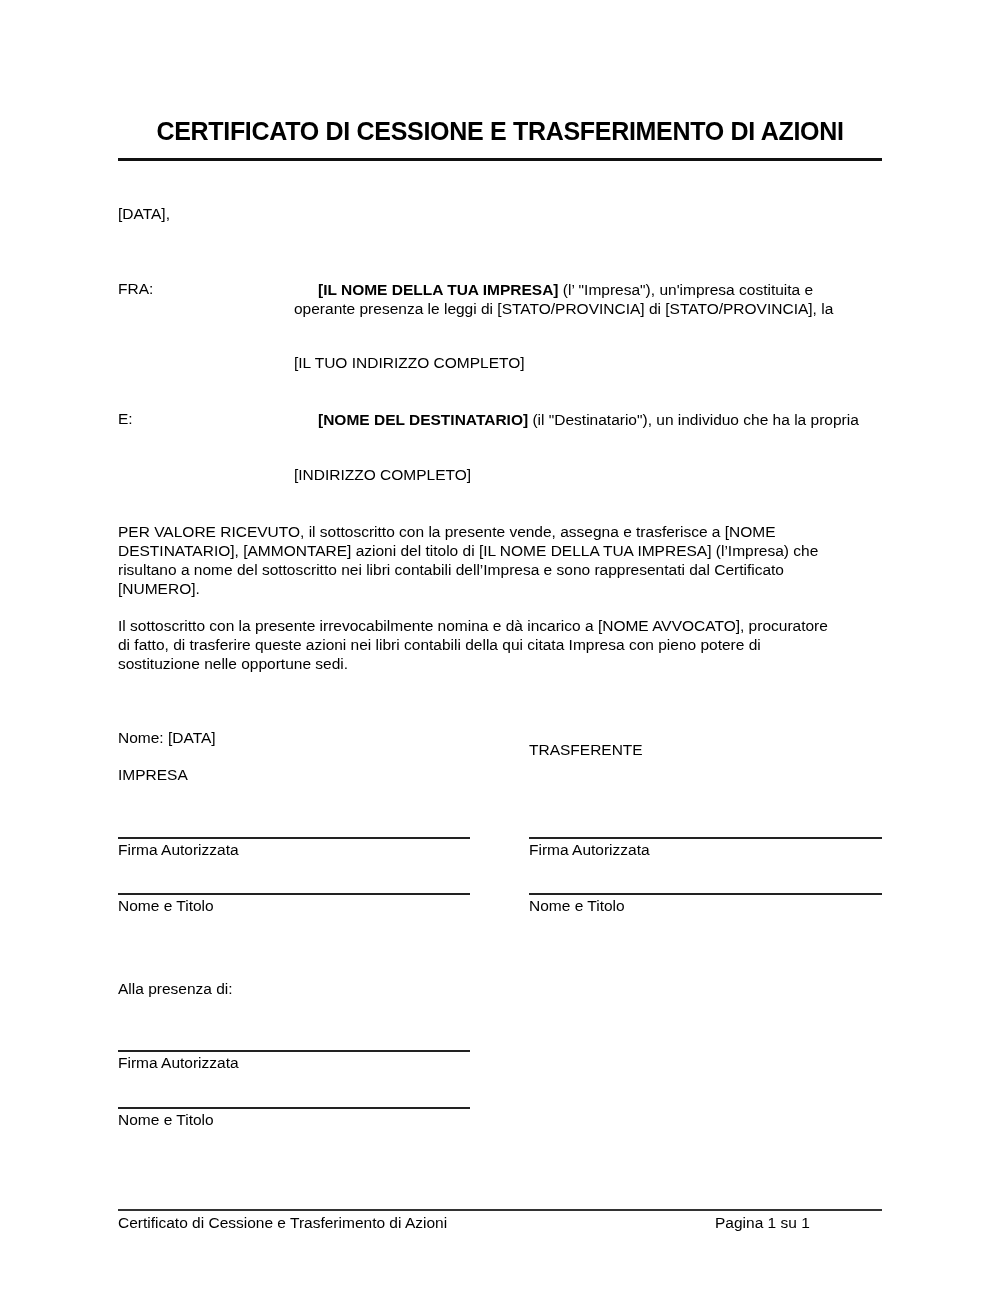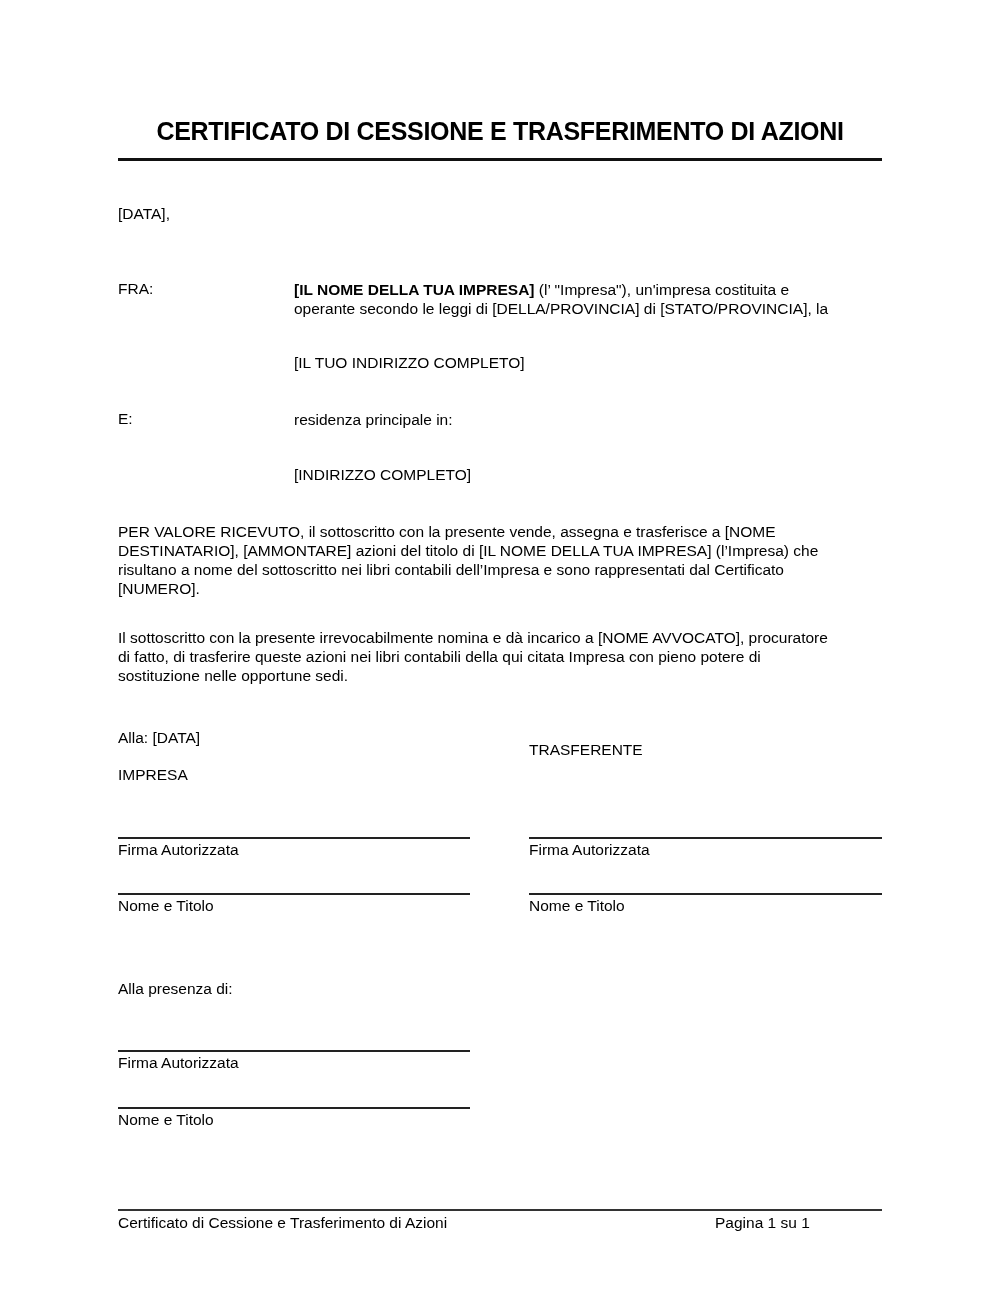--- a/index.html
+++ b/index.html
@@ -35,21 +35,21 @@
     }
     .intro-line1 { text-align: justify; text-align-last: justify; display: block; }
     .party-label {
       left: 118px;
       font-weight: normal;
     }
     .party-body {
       left: 294px; width: 590px;
       line-height: 19px;
     }
-    .party-body .bold { font-weight: bold; }
+    .party-body .bold { font-weight: bold; margin-left: 24px; }
     .party-addr { left: 294px; }
     .sig-line {
       height: 1.5px;
       background: #222222;
       width: 352px;
     }
     .footer-rule {
       left: 118px; top: 1209px; width: 764px; height: 1.5px;
       background: #333333;
     }
@@ -65,44 +65,46 @@
 
   <div class="abs para" style="top:204px;">
     <span style="display:block;">[DATA],</span>
   </div>
 
   <div class="abs party-label" style="top:280px;">FRA:</div>
   <div class="abs party-body" style="top:280px;">
     <div>
       <span class="bold">[IL NOME DELLA TUA IMPRESA]</span><span> (l’ "Impresa"), un'impresa costituita e</span>
     </div>
-    <div>operante secondo le leggi di [DELLA/PROVINCIA] di [STATO/PROVINCIA], la</div>
+    <div>operante presenza le leggi di [STATO/PROVINCIA] di [STATO/PROVINCIA], la</div>
   </div>
   <div class="abs party-addr" style="top:354px;">[IL TUO INDIRIZZO COMPLETO]</div>
 
   <div class="abs party-label" style="top:410px;">E:</div>
   <div class="abs party-body" style="top:410px;">
-    <div>residenza principale in:</div>
+    <div>
+      <span class="bold">[NOME DEL DESTINATARIO]</span><span> (il "Destinatario"), un individuo che ha la propria</span>
+    </div>
   </div>
   <div class="abs party-addr" style="top:466px;text-align:right;">[INDIRIZZO COMPLETO]</div>
 
   <div class="abs para" style="top:522px;">
     <div>PER VALORE RICEVUTO, il sottoscritto con la presente vende, assegna e trasferisce a [NOME</div>
     <div>DESTINATARIO], [AMMONTARE] azioni del titolo di [IL NOME DELLA TUA IMPRESA] (l’Impresa) che</div>
     <div>risultano a nome del sottoscritto nei libri contabili dell’Impresa e sono rappresentati dal Certificato</div>
     <div>[NUMERO].</div>
   </div>
 
-  <div class="abs para" style="top:616px;margin-top:12px;">
+  <div class="abs para" style="top:616px;">
     <div>Il sottoscritto con la presente irrevocabilmente nomina e dà incarico a [NOME AVVOCATO], procuratore</div>
     <div>di fatto, di trasferire queste azioni nei libri contabili della qui citata Impresa con pieno potere di</div>
     <div>sostituzione nelle opportune sedi.</div>
   </div>
 
-  <div class="abs" style="left:118px; top:729px;">Alla: [DATA]</div>
+  <div class="abs" style="left:118px; top:729px;">Nome: [DATA]</div>
 
   <div class="abs" style="left:118px; top:766px;">IMPRESA</div>
   <div class="abs sig-line" style="left:118px; top:837px;"></div>
   <div class="abs" style="left:118px; top:841px;">Firma Autorizzata</div>
   <div class="abs sig-line" style="left:118px; top:893px;"></div>
   <div class="abs" style="left:118px; top:897px;">Nome e Titolo</div>
 
   <div class="abs" style="left:529px; top:741px;">TRASFERENTE</div>
   <div class="abs sig-line" style="left:529px; top:837px; width:353px;"></div>
   <div class="abs" style="left:529px; top:841px;">Firma Autorizzata</div>

